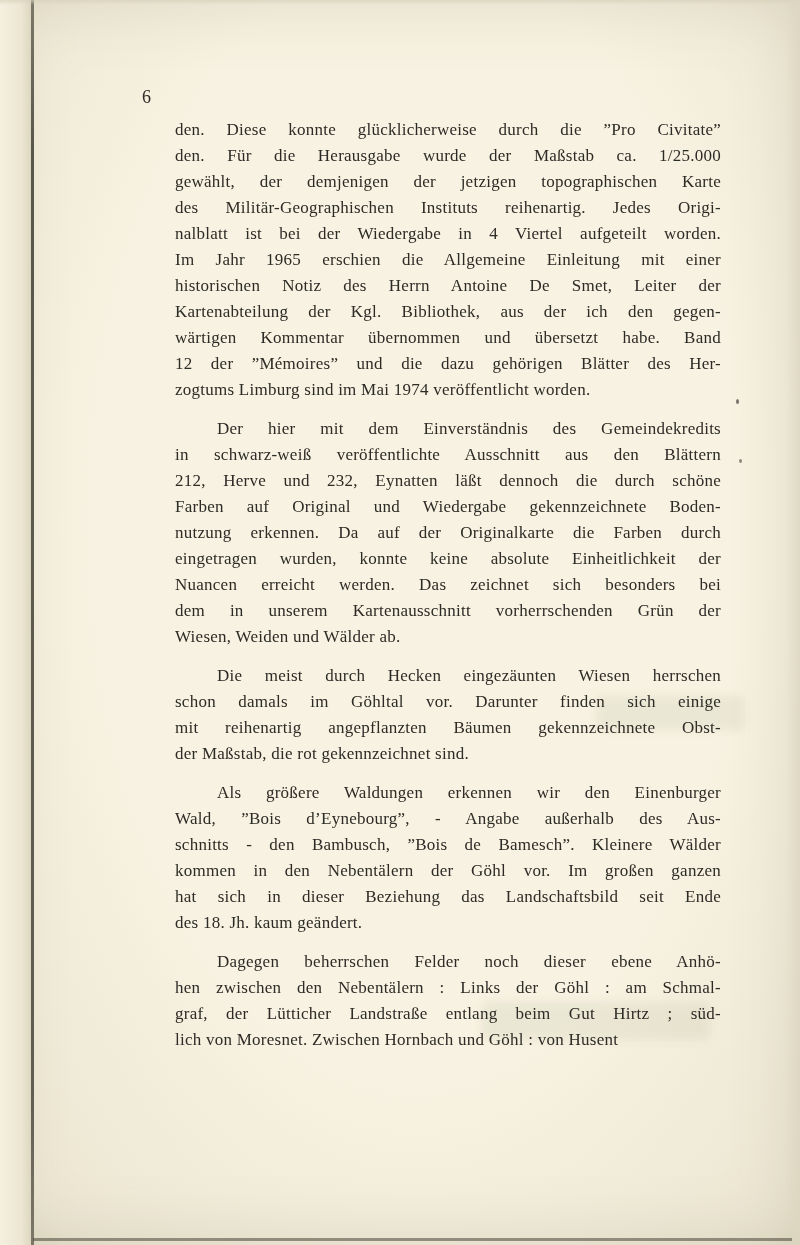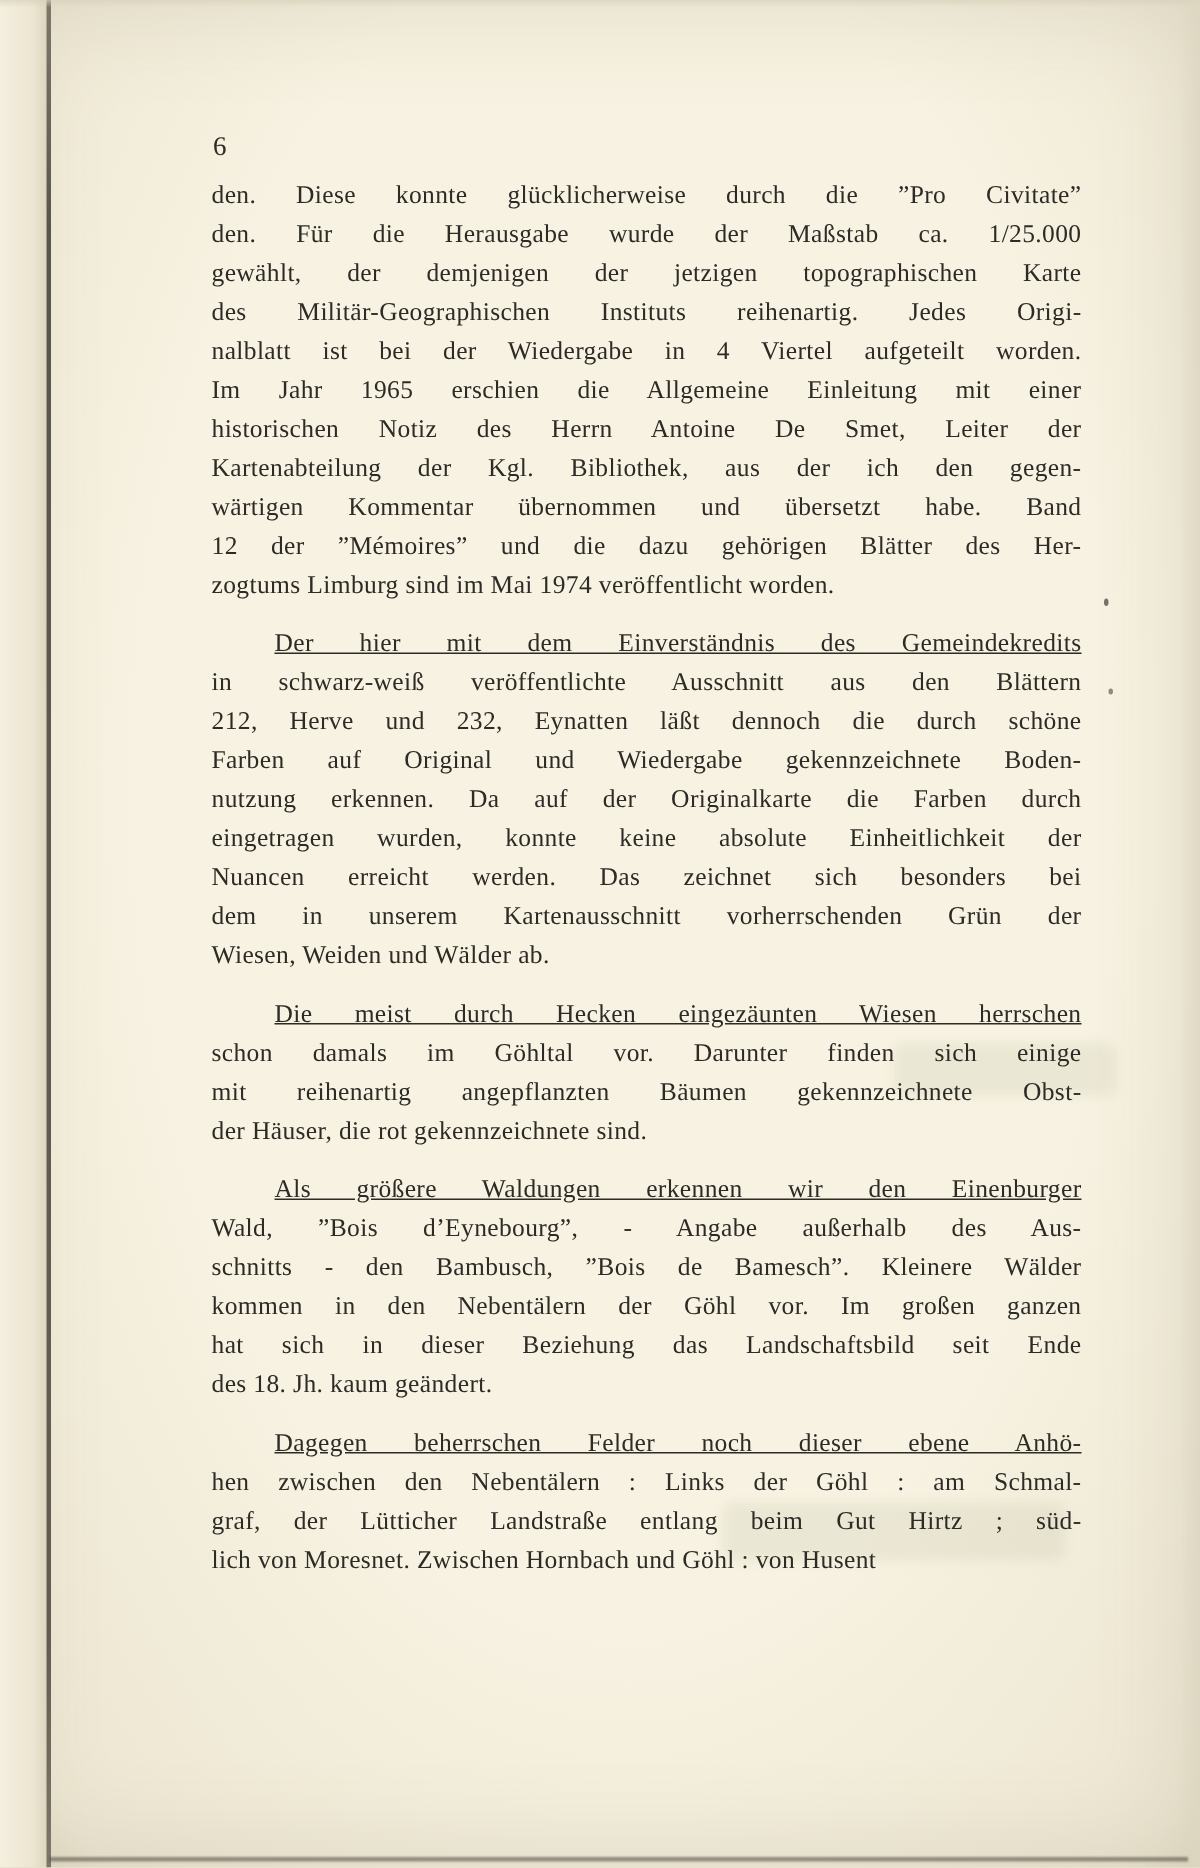--- a/index.html
+++ b/index.html
@@ -45,23 +45,24 @@
   }
   .text-block{
     position:absolute;left:141px;top:117px;width:580px;
     font-size:17px;line-height:26px;color:var(--ink);
     letter-spacing:.25px;
   }
   .para{margin:0 0 13px 0;}
   .line{
     text-align:justify;
     text-align-last:justify;
+    margin-left:34px;
   }
   .line.last{text-align-last:left;}
-  .line.first-indent{text-indent:42px;text-decoration:underline;}
+  .line.first-indent{text-indent:42px;}
   .ghost{
     position:absolute;border-radius:6px;
     background:rgba(125,135,95,.10);
     filter:blur(4px);
   }
   .ghost-1{left:596px;top:696px;width:148px;height:34px;}
   .ghost-2{left:482px;top:1002px;width:228px;height:38px;}
   .speck{
     position:absolute;background:#57534a;border-radius:50%;
   }
@@ -107,21 +108,21 @@
         <div class="line">nutzung erkennen. Da auf der Originalkarte die Farben durch</div>
         <div class="line">eingetragen wurden, konnte keine absolute Einheitlichkeit der</div>
         <div class="line">Nuancen erreicht werden. Das zeichnet sich besonders bei</div>
         <div class="line">dem in unserem Kartenausschnitt vorherrschenden Grün der</div>
         <div class="line last">Wiesen, Weiden und Wälder ab.</div>
       </div>
       <div class="para">
         <div class="line first-indent">Die meist durch Hecken eingezäunten Wiesen herrschen</div>
         <div class="line">schon damals im Göhltal vor. Darunter finden sich einige</div>
         <div class="line">mit reihenartig angepflanzten Bäumen gekennzeichnete Obst-</div>
-        <div class="line last">der Häuser, die rot gekennzeichnete sind.</div>
+        <div class="line last">der Maßstab, die rot gekennzeichnet sind.</div>
       </div>
       <div class="para">
         <div class="line first-indent">Als größere Waldungen erkennen wir den Einenburger</div>
         <div class="line">Wald, ”Bois d’Eynebourg”, - Angabe außerhalb des Aus-</div>
         <div class="line">schnitts - den Bambusch, ”Bois de Bamesch”. Kleinere Wälder</div>
         <div class="line">kommen in den Nebentälern der Göhl vor. Im großen ganzen</div>
         <div class="line">hat sich in dieser Beziehung das Landschaftsbild seit Ende</div>
         <div class="line last">des 18. Jh. kaum geändert.</div>
       </div>
       <div class="para">

